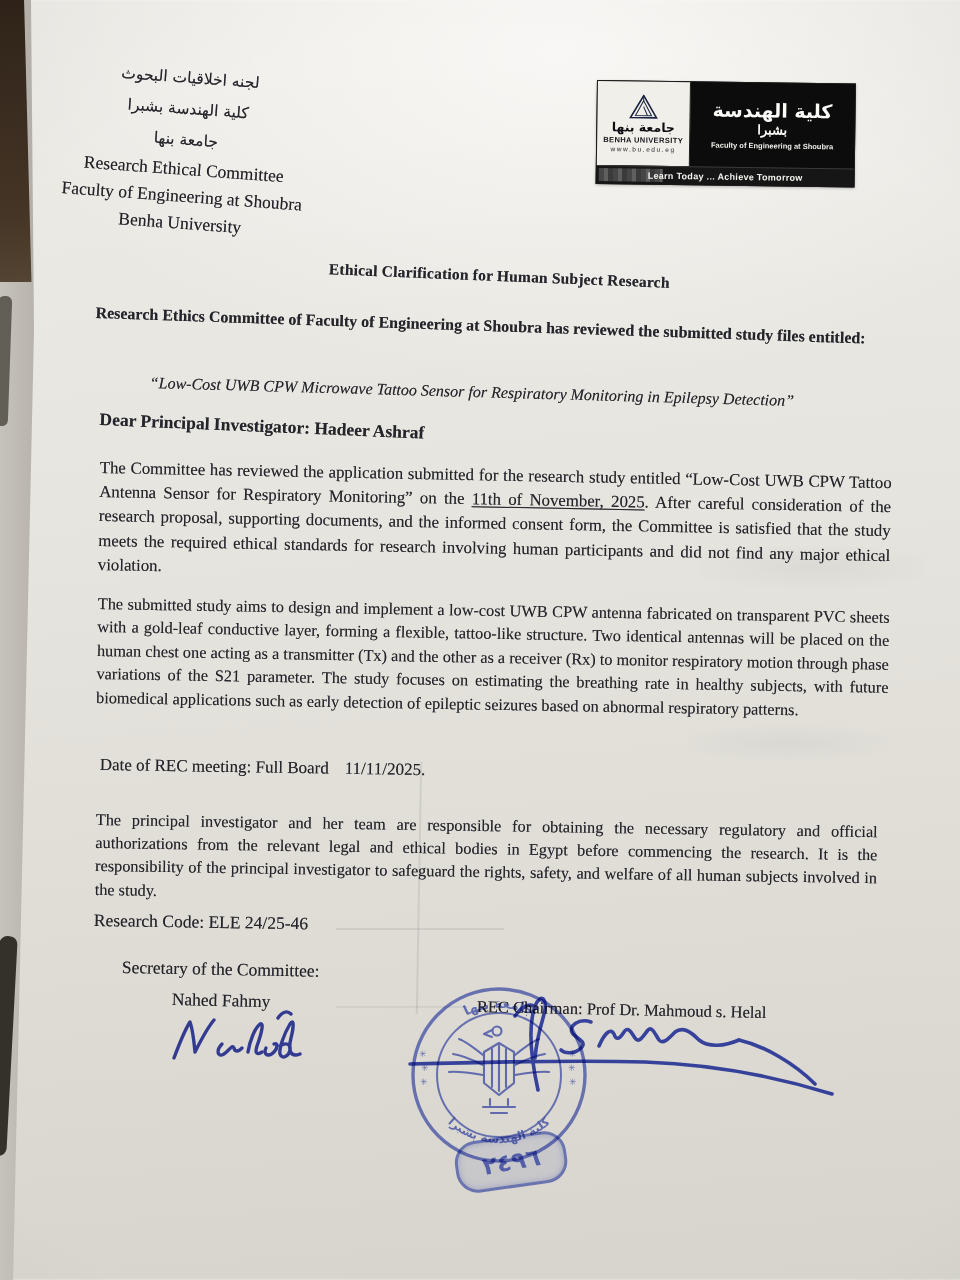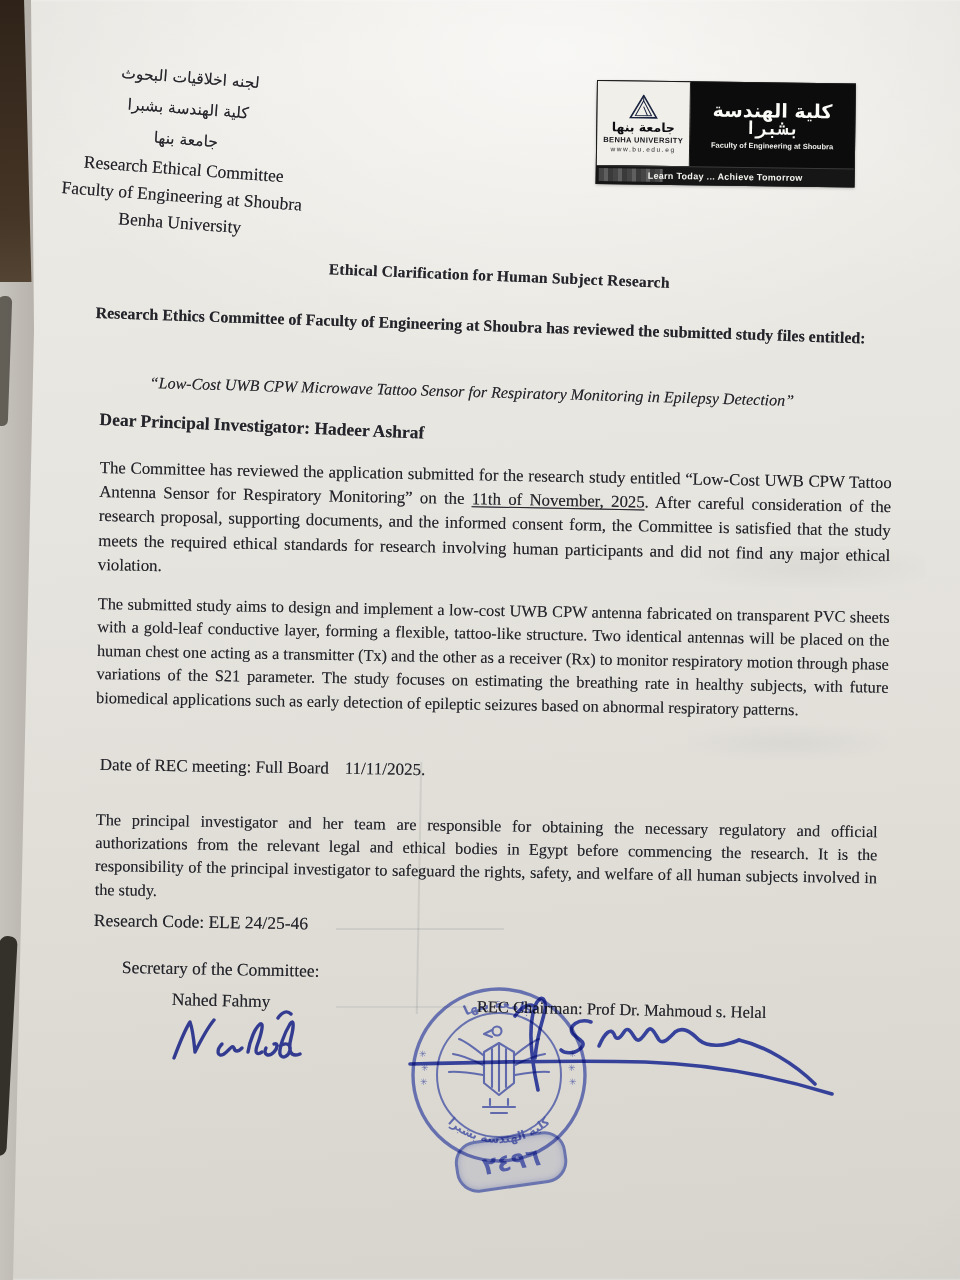--- a/index.html
+++ b/index.html
@@ -33,21 +33,21 @@
       background:#101010;box-shadow:0 1px 3px rgba(0,0,0,.25);}
   .banner-main{display:flex;height:84px;}
   .banner-left{width:92px;background:#f1efe9;border-right:1px solid #1c1c1c;display:flex;
       flex-direction:column;align-items:center;justify-content:center;padding:2px 0;}
   .uni-ar{font-family:"DejaVu Sans",sans-serif;font-weight:bold;font-size:12.5px;color:#0d0d12;line-height:15px;}
   .uni-en{font-family:"Liberation Sans",sans-serif;font-weight:bold;font-size:7.5px;color:#14141a;letter-spacing:.4px;margin-top:1px;}
   .uni-web{font-family:"Liberation Sans",sans-serif;font-size:6.5px;color:#26262c;letter-spacing:1.6px;margin-top:1px;}
   .banner-right{flex:1;background:#0c0c0c;color:#fbfbf8;display:flex;flex-direction:column;
       align-items:center;justify-content:center;text-align:center;}
   .fac-ar1{font-family:"DejaVu Sans",sans-serif;font-weight:bold;font-size:19px;line-height:21px;}
-  .fac-ar2{font-family:Liberation Mono, monospace;font-weight:bold;font-size:18px;line-height:17px;}
+  .fac-ar2{font-family:Liberation Serif, serif;font-weight:bold;font-size:13px;line-height:17px;}
   .fac-en{font-family:"Liberation Sans",sans-serif;font-weight:bold;font-size:7.5px;margin-top:3px;color:#f0f0ec;}
   .banner-slogan{position:relative;height:17px;background:#161616;border-top:1px solid #3a3a3a;
       display:flex;align-items:center;justify-content:center;}
   .banner-slogan:before{content:"";position:absolute;left:2px;top:2px;bottom:2px;width:64px;
       background:repeating-linear-gradient(90deg,#6d6d6d 0 5px,#9a9a9a 5px 9px,#585858 9px 14px);opacity:.55;}
   .slogan-text{position:relative;font-family:"Liberation Sans",sans-serif;font-weight:bold;
       font-size:9px;color:#f3f3ef;letter-spacing:.3px;}
   
   .title{left:150px;top:253px;width:700px;text-align:center;font-weight:bold;font-size:15.5px;
       transform:rotate(2.3deg);letter-spacing:.2px;}

